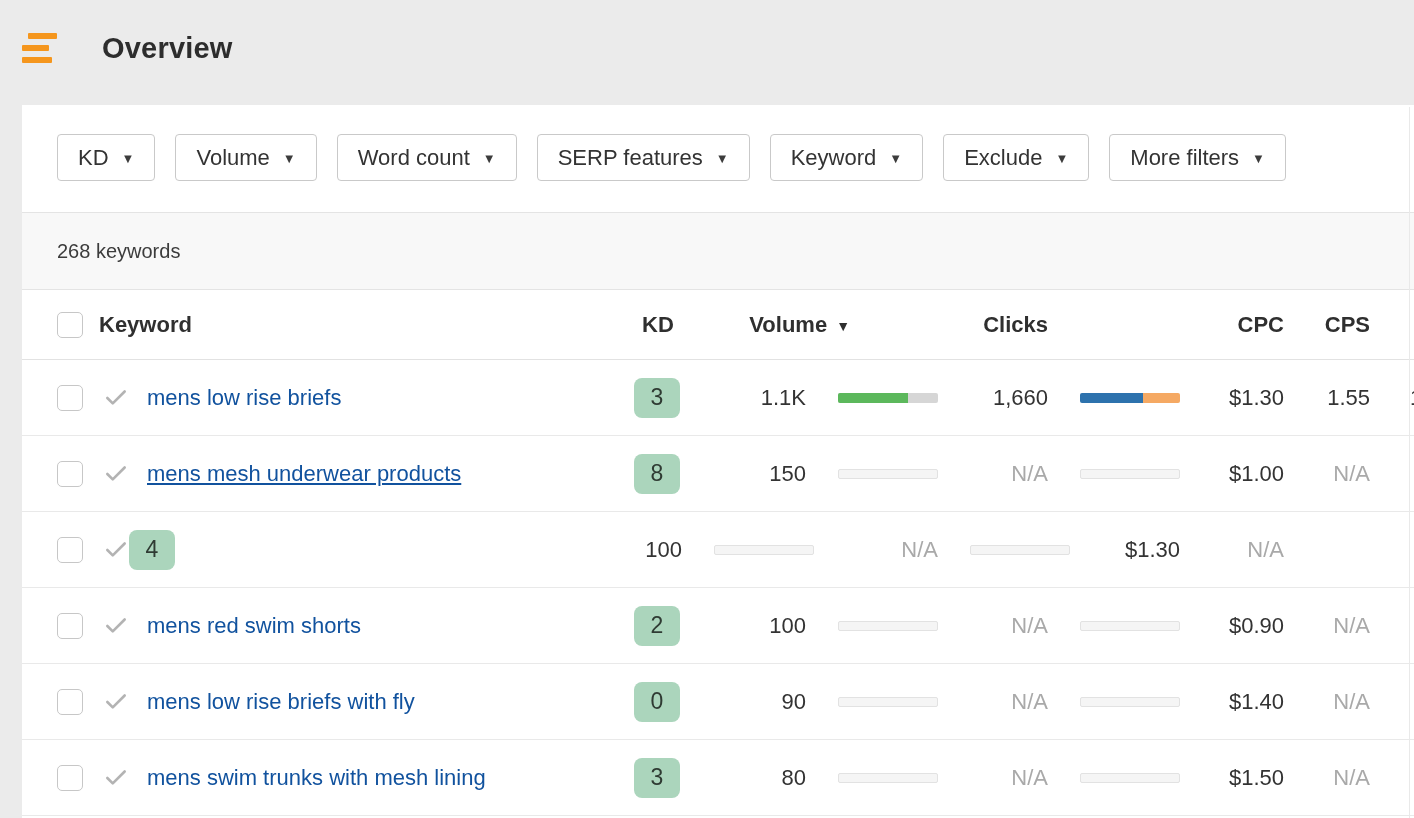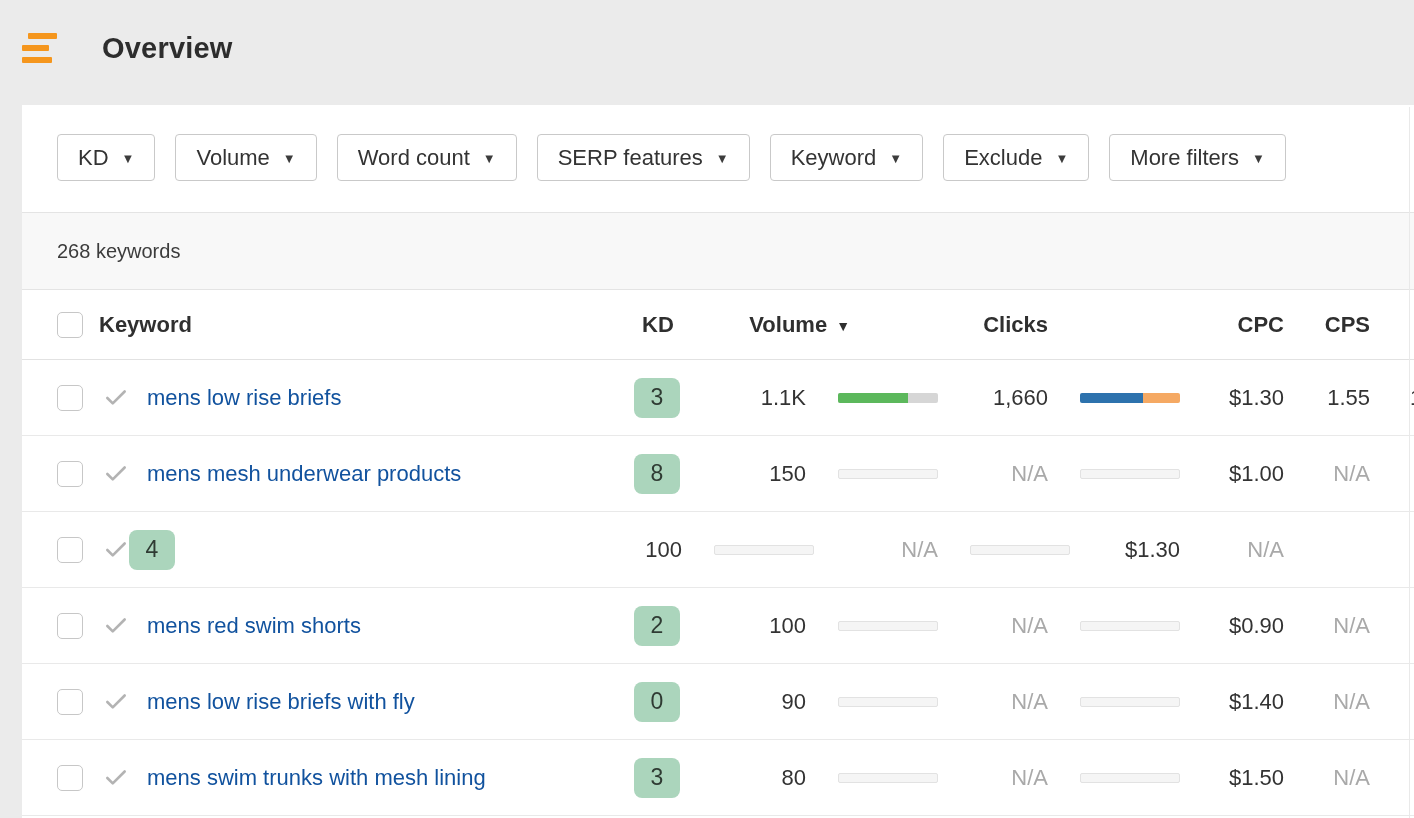--- a/index.html
+++ b/index.html
@@ -227,21 +227,21 @@
         <div class="cell-right val">1.55</div>
         <div class="extra-cell val">1</div>
       </div>
       <div class="grid-row trow">
         <div class="checkbox"></div>
         <div class="tick-cell">
           <svg width="26" height="26" viewBox="0 0 24 24" fill="none" stroke="#b3b3b3" stroke-width="2.4" stroke-linecap="round" stroke-linejoin="round">
             <polyline points="20 6 9 17 4 12"></polyline>
           </svg>
         </div>
-        <a class="kw-link" style="color: rgb(17, 82, 158);">mens mesh underwear products</a>
+        <a class="kw-link" style="color: rgb(17, 82, 158); text-decoration: underline;">mens mesh underwear products</a>
         <div class="kd-cell">
           <div class="kd-badge" style="background: rgb(171, 213, 188);">8</div>
         </div>
         <div class="cell-right val">150</div>
         <div class="bar-cell">
           <div class="bar track-empty"></div>
         </div>
         <div class="cell-right na">N/A</div>
         <div class="bar-cell">
           <div class="bar track-empty"></div>

